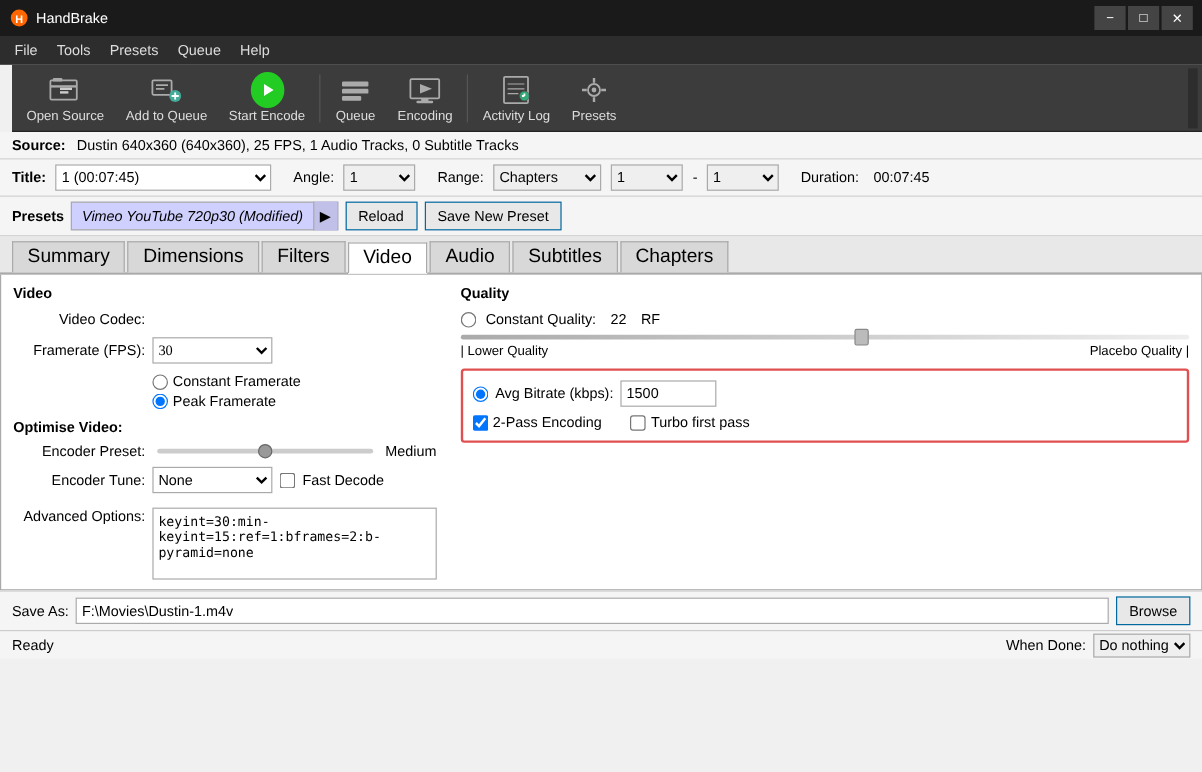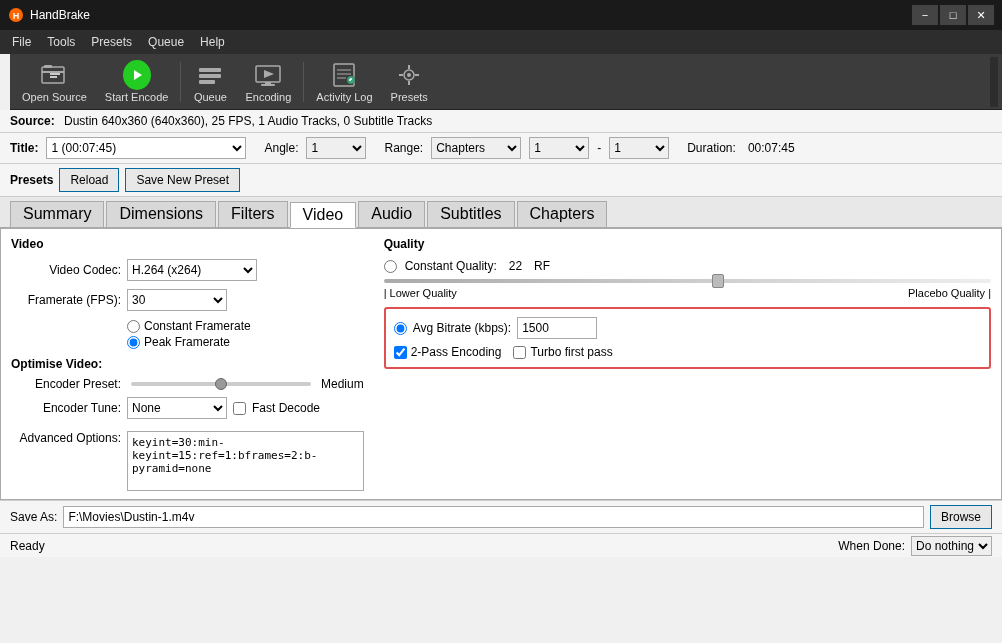--- a/index.html
+++ b/index.html
@@ -69,21 +69,21 @@
     .quality-title { font-weight: bold; margin-bottom: 8px; }
     .quality-row { display: flex; align-items: center; gap: 8px; margin-bottom: 6px; }
     .quality-slider { width: 100%; height: 4px; background: linear-gradient(to right, #aaa, #eee); margin: 6px 0 2px; border-radius: 2px; position: relative; }
     .quality-thumb { width: 12px; height: 14px; background: #bbb; border: 1px solid #888; position: absolute; left: 54%; top: -5px; cursor: pointer; border-radius: 2px; }
     .quality-labels { display: flex; justify-content: space-between; font-size: 11px; margin-bottom: 8px; }
 
     
     .avg-bitrate-box { border: 2px solid #e05050; border-radius: 3px; padding: 8px; margin-top: 6px; }
     .avg-row { display: flex; align-items: center; gap: 6px; margin-bottom: 6px; }
     .bitrate-input { width: 80px; height: 22px; border: 1px solid #aaa; font-size: 12px; padding: 2px 4px; }
-    .checkbox-row { display: flex; align-items: flex-start; gap: 12px; font-size: 12px; }
+    .checkbox-row { display: flex; align-items: flex-start; gap: 24px; font-size: 12px; }
     .checkbox-item { display: flex; align-items: center; gap: 4px; }
 
     
     .advanced-textarea { width: 100%; height: 60px; border: 1px solid #aaa; font-size: 11px; resize: none; padding: 4px; margin-top: 4px; }
 
     
     .save-as-bar { display: flex; align-items: center; padding: 4px 10px; background: #f5f5f5; border-top: 1px solid #ccc; gap: 6px; }
     .save-as-label { font-size: 12px; }
     .save-as-input { flex: 1; height: 22px; border: 1px solid #aaa; font-size: 12px; padding: 2px 4px; }
 
@@ -133,20 +133,33 @@
         <rect x="2" y="6" width="22" height="16" rx="1" fill="none" stroke="#aaa" stroke-width="1.5"></rect>
         <rect x="2" y="10" width="22" height="2" fill="#aaa"></rect>
         <rect x="4" y="4" width="8" height="3" rx="1" fill="#aaa"></rect>
         <rect x="10" y="12" width="10" height="2" fill="#ccc"></rect>
         <rect x="10" y="15" width="7" height="2" fill="#ccc"></rect>
       </svg>
     </div>
     <span>Open Source</span>
   </button>
 
+  <button class="toolbar-btn" style="min-width:80px">
+    <div class="toolbar-icon">
+      <svg width="28" height="28" viewBox="0 0 28 28">
+        <rect x="2" y="6" width="16" height="12" rx="1" fill="none" stroke="#aaa" stroke-width="1.5"></rect>
+        <line x1="5" y1="10" x2="15" y2="10" stroke="#aaa" stroke-width="1.5"></line>
+        <line x1="5" y1="13" x2="12" y2="13" stroke="#aaa" stroke-width="1.5"></line>
+        <circle cx="21" cy="19" r="5" fill="#4a9" stroke="none"></circle>
+        <line x1="21" y1="16" x2="21" y2="22" stroke="white" stroke-width="1.5"></line>
+        <line x1="18" y1="19" x2="24" y2="19" stroke="white" stroke-width="1.5"></line>
+      </svg>
+    </div>
+    <span>Add to Queue</span>
+  </button>
 
   <button class="toolbar-btn">
     <div class="toolbar-icon">
       <div class="play-btn-circle">
         <svg width="14" height="14" viewBox="0 0 14 14">
           <polygon points="4,2 12,7 4,12" fill="white"></polygon>
         </svg>
       </div>
     </div>
     <span>Start Encode</span>
@@ -211,21 +224,21 @@
   <div style="margin-left:auto; width:8px; background:#2d2d2d; height:50px;"></div>
 </div>
 
 <div class="source-bar">
   <span style="font-weight:bold;">Source:</span>
   <span style="margin-left:6px;">Dustin  640x360 (640x360), 25 FPS, 1 Audio Tracks, 0 Subtitle Tracks</span>
 </div>
 
 <div class="title-row">
   <label style="font-weight:bold;">Title:</label>
-  <select class="title-select" style="width:200px;">
+  <select class="title-select" style="width:180px;">
     <option value="1 (00:07:45)">1 (00:07:45)</option>
   </select>
   <label style="margin-left:10px;">Angle:</label>
   <select class="angle-select">
     <option>1</option>
   </select>
   <label style="margin-left:10px;">Range:</label>
   <select class="range-select">
     <option>Chapters</option>
   </select>
@@ -235,20 +248,24 @@
   <span>-</span>
   <select class="chapter-select">
     <option>1</option>
   </select>
   <label style="margin-left:10px;">Duration:</label>
   <span style="margin-left:4px;">00:07:45</span>
 </div>
 
 <div class="presets-row">
   <label style="font-weight:bold;">Presets</label>
+  <div class="presets-combo">
+    <span class="presets-combo-text">Vimeo YouTube 720p30 (Modified)</span>
+    <div class="presets-arrow">▶</div>
+  </div>
   <button class="btn">Reload</button>
   <button class="btn">Save New Preset</button>
 </div>
 
 <div class="tabs-bar">
   <div class="tab">Summary</div>
   <div class="tab">Dimensions</div>
   <div class="tab">Filters</div>
   <div class="tab active">Video</div>
   <div class="tab">Audio</div>
@@ -257,28 +274,25 @@
 </div>
 
 <div class="content-area">
   <div class="tabs-content" style="display:flex; gap:20px;">
 
     <div class="left-panel">
       <div class="section-title">Video</div>
 
       <div class="form-row">
         <span class="form-label">Video Codec:</span>
-        <select class="form-select" style="width:130px;">
-          <option value="H.264 (x264)">H.264 (x264)</option>
-        </select>
       </div>
 
       <div class="form-row">
         <span class="form-label">Framerate (FPS):</span>
-        <select class="form-select" style="width:80px;">
+        <select class="form-select" style="width:80px;font-family:Liberation Serif, serif;">
           <option>30</option>
         </select>
       </div>
 
       <div class="radio-group">
         <div class="radio-row">
           <input type="radio" name="framerate" style="">
           <label>Constant Framerate</label>
         </div>
         <div class="radio-row">

